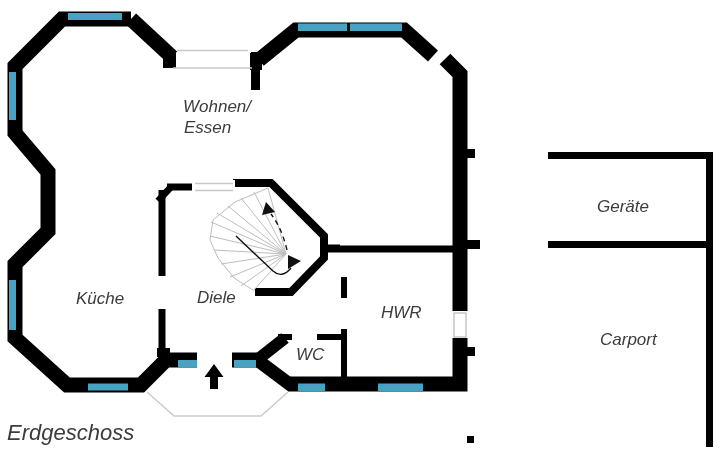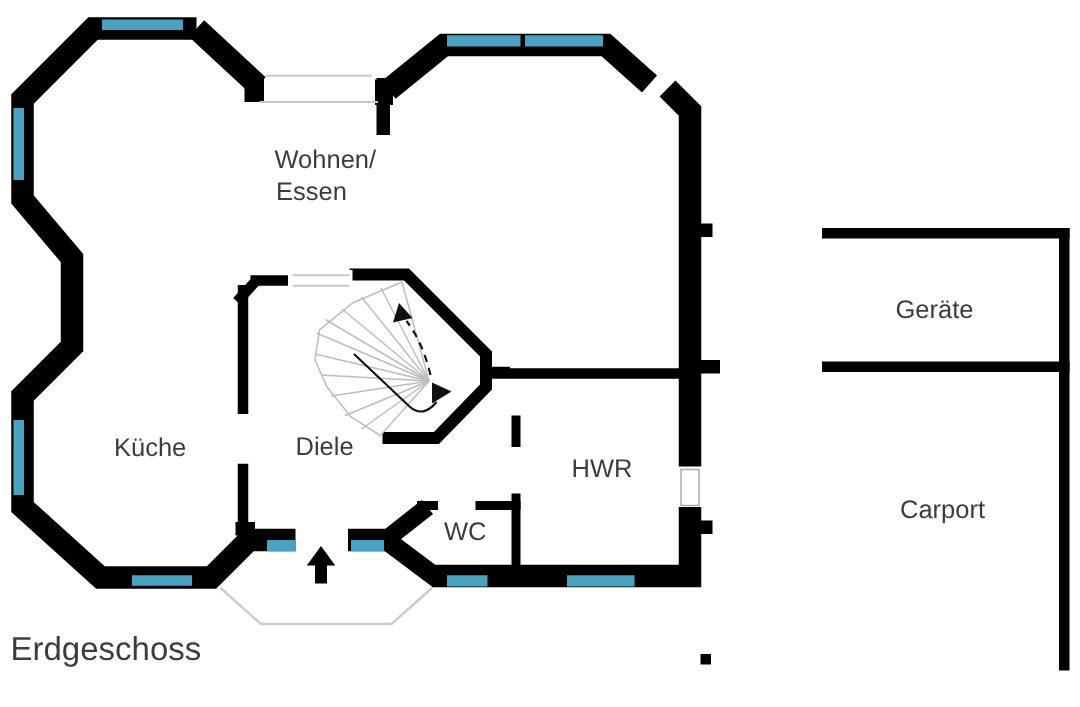--- a/index.html
+++ b/index.html
@@ -1,16 +1,16 @@
 <!DOCTYPE html>
 <html style="--wall: #000000; --window: #48a3c2; --label-text: #3c3c3c; --opening-line: #c8c8c8; --porch-line: #cccccc; --stair-tread: #bdbdbd;"><head>
 <meta charset="utf-8">
 <style>
   html,body{margin:0;padding:0;background:#ffffff;}
-  .stage{position:relative;width:720px;height:471px;background:#fff;overflow:hidden;}
+  .stage{position:relative;width:720px;height:471px;background:#fff;overflow:hidden;font-style:italic;}
   svg{display:block;}
   .wall-stroke{stroke:var(--wall,#000);fill:none;}
   .wall-fill{fill:var(--wall,#000);}
   .window-rect{fill:var(--window,#48a3c2);}
   .gap{fill:#ffffff;}
   .opening-line{stroke:var(--opening-line,#c8c8c8);stroke-width:1.3;fill:none;}
   .porch{stroke:var(--porch-line,#cccccc);stroke-width:1.6;fill:none;}
   .tread{stroke:var(--stair-tread,#bdbdbd);stroke-width:1;fill:none;}
   .walkline{stroke:#111;stroke-width:1.4;fill:none;}
   .walkline-dashed{stroke:#111;stroke-width:1.4;fill:none;stroke-dasharray:5 4;}

